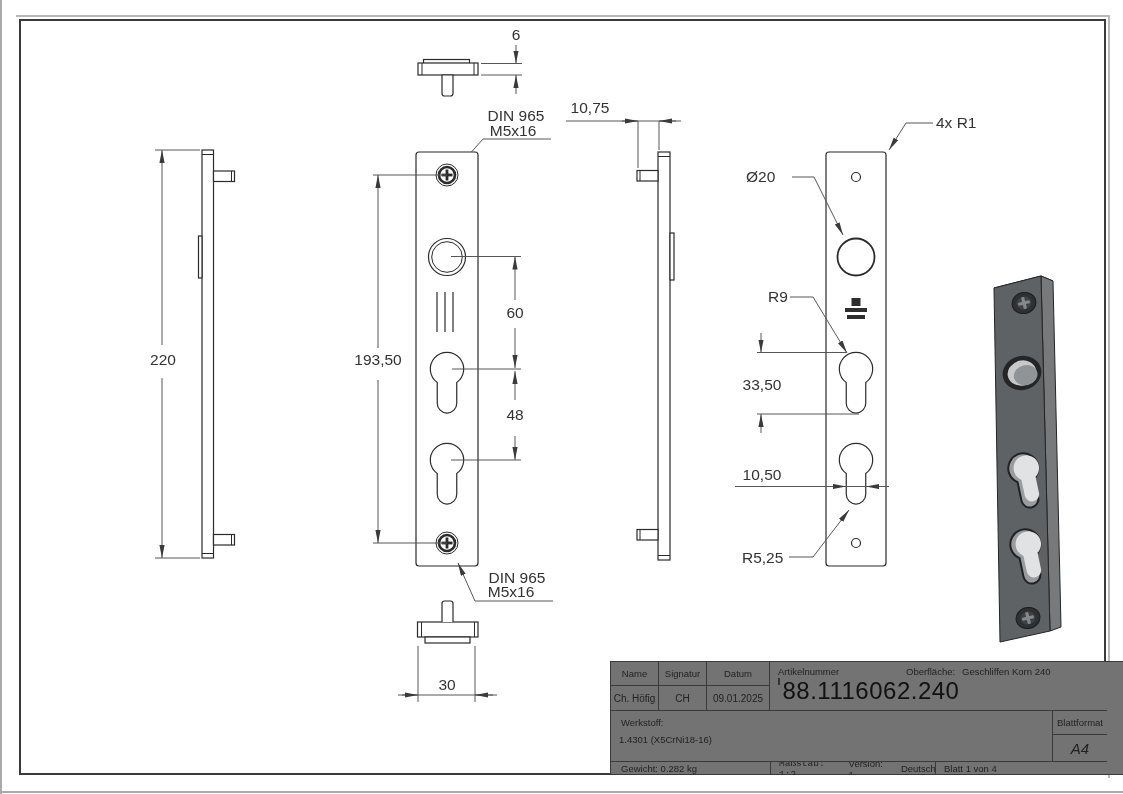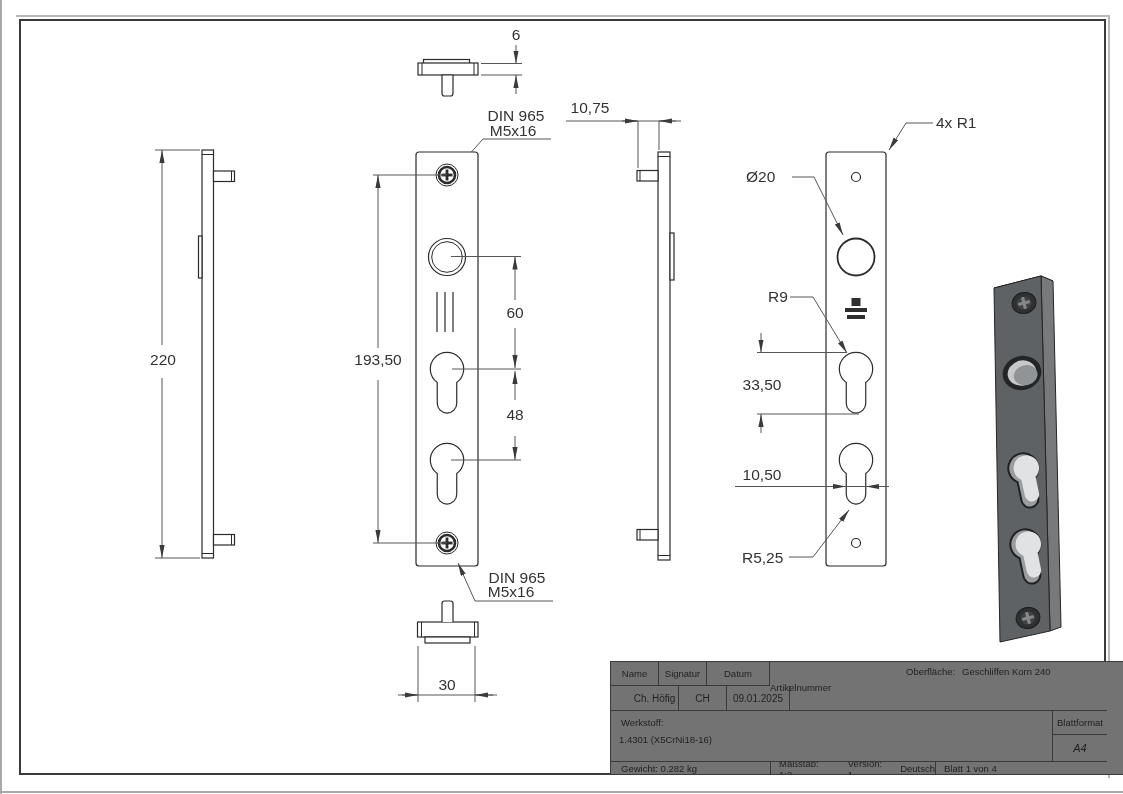--- a/index.html
+++ b/index.html
@@ -19,26 +19,26 @@
   .dt{font-family:"Liberation Sans",sans-serif;font-size:15.5px;fill:#333;}
   .bgw{fill:#fff;}
   .stamp{fill:#2e2e2e;}
   
   .tb{position:absolute;left:610px;top:661px;width:572px;height:114px;z-index:2;background:#737373;
       box-sizing:border-box;border:1.5px solid #3a3a3a;color:#222;}
   .tb *{box-sizing:border-box;}
   .cell{position:absolute;overflow:hidden;} .bb{border-bottom:1.3px solid #3a3a3a;}
   .br{border-right:1.3px solid #3a3a3a;} .bt{border-top:1.3px solid #3a3a3a;}
   .hdr{font-size:9.5px;display:flex;align-items:center;justify-content:center;}
-  .val{font-size:10px;display:flex;align-items:center;justify-content:center;margin-left:20px;}
+  .val{font-size:10px;display:flex;align-items:center;justify-content:center;}
   .small{font-size:9.5px;}
   .artnr{position:absolute;left:8px;top:15px;font-size:24px;letter-spacing:.5px;color:#111;
          display:flex;align-items:flex-start;}
   .tick{display:inline-block;width:1.5px;height:7px;background:#333;margin:1px 3px 0 0;}
-  .a4{font-size:11px;display:flex;align-items:center;justify-content:center;font-style:italic;}
+  .a4{font-size:15px;display:flex;align-items:center;justify-content:center;font-style:italic;}
 </style>
 </head>
 <body>
 
 <div class="sheet">
   <div class="edge-left"></div>
   <div class="edge-bottom"></div>
   <div class="shadow-top"></div>
   <div class="shadow-right"></div>
   <div class="frame"></div>
@@ -247,33 +247,37 @@
 
   <div class="tb">
     <div class="cell hdr br bb" style="left:0;top:0;width:48px;height:24px;">Name</div>
     <div class="cell hdr br bb" style="left:48px;top:0;width:48px;height:24px;text-align:center;">Signatur</div>
     <div class="cell hdr br bb" style="left:96px;top:0;width:63px;height:24px;text-align:right;">Datum</div>
     <div class="cell val br" style="left:0;top:24px;width:48px;height:24px;">Ch. Höfig</div>
     <div class="cell val br" style="left:48px;top:24px;width:48px;height:24px;">CH</div>
     <div class="cell val br" style="left:96px;top:24px;width:63px;height:24px;">09.01.2025</div>
 
     <div class="cell" style="left:159px;top:0;width:337px;height:48px;">
-      <span class="small" style="position:absolute;left:0;top:4px;margin-top:16px;">Artikelnummer</span>
+      <span class="small" style="position:absolute;left:8px;top:4px;">Artikelnummer</span>
       <span class="small" style="position:absolute;left:136px;top:4px;">Oberfläche:</span>
       <span class="small" style="position:absolute;left:192px;top:4px;text-align:right;">Geschliffen Korn 240</span>
+      <div class="artnr">
+        <span class="tick"></span>
+        <span>88.1116062.240</span>
+      </div>
     </div>
 
     <div class="cell bt br" style="left:0;top:48px;width:442px;height:51px;">
       <span class="small" style="position:absolute;left:10px;top:6px;">Werkstoff:</span>
       <span class="small" style="position:absolute;left:8px;top:23px;">1.4301 (X5CrNi18-16)</span>
     </div>
     <div class="cell hdr bt bb" style="left:442px;top:48px;width:54px;height:25px;">Blattformat</div>
     <div class="cell a4" style="left:442px;top:73px;width:54px;height:26px;">A4</div>
 
     <div class="cell bt br small" style="left:0;top:99px;width:160px;height:14px;display:flex;align-items:center;padding-left:10px;">Gewicht: 0.282 kg</div>
     <div class="cell bt br small" style="left:160px;top:99px;width:165px;height:14px;display:flex;align-items:center;padding-left:8px;">
-      <span style="margin-right:24px;">Maßstab: 1:2</span>
+      <span style="margin-right:24px;font-family:Liberation Mono, monospace;">Maßstab: 1:2</span>
       <span style="margin-right:18px;">Version: 1</span>
       <span>Deutsch</span>
     </div>
     <div class="cell bt small" style="left:325px;top:99px;width:171px;height:14px;display:flex;align-items:center;padding-left:8px;">Blatt 1 von 4</div>
   </div>
 </div>
 
 </body></html>

